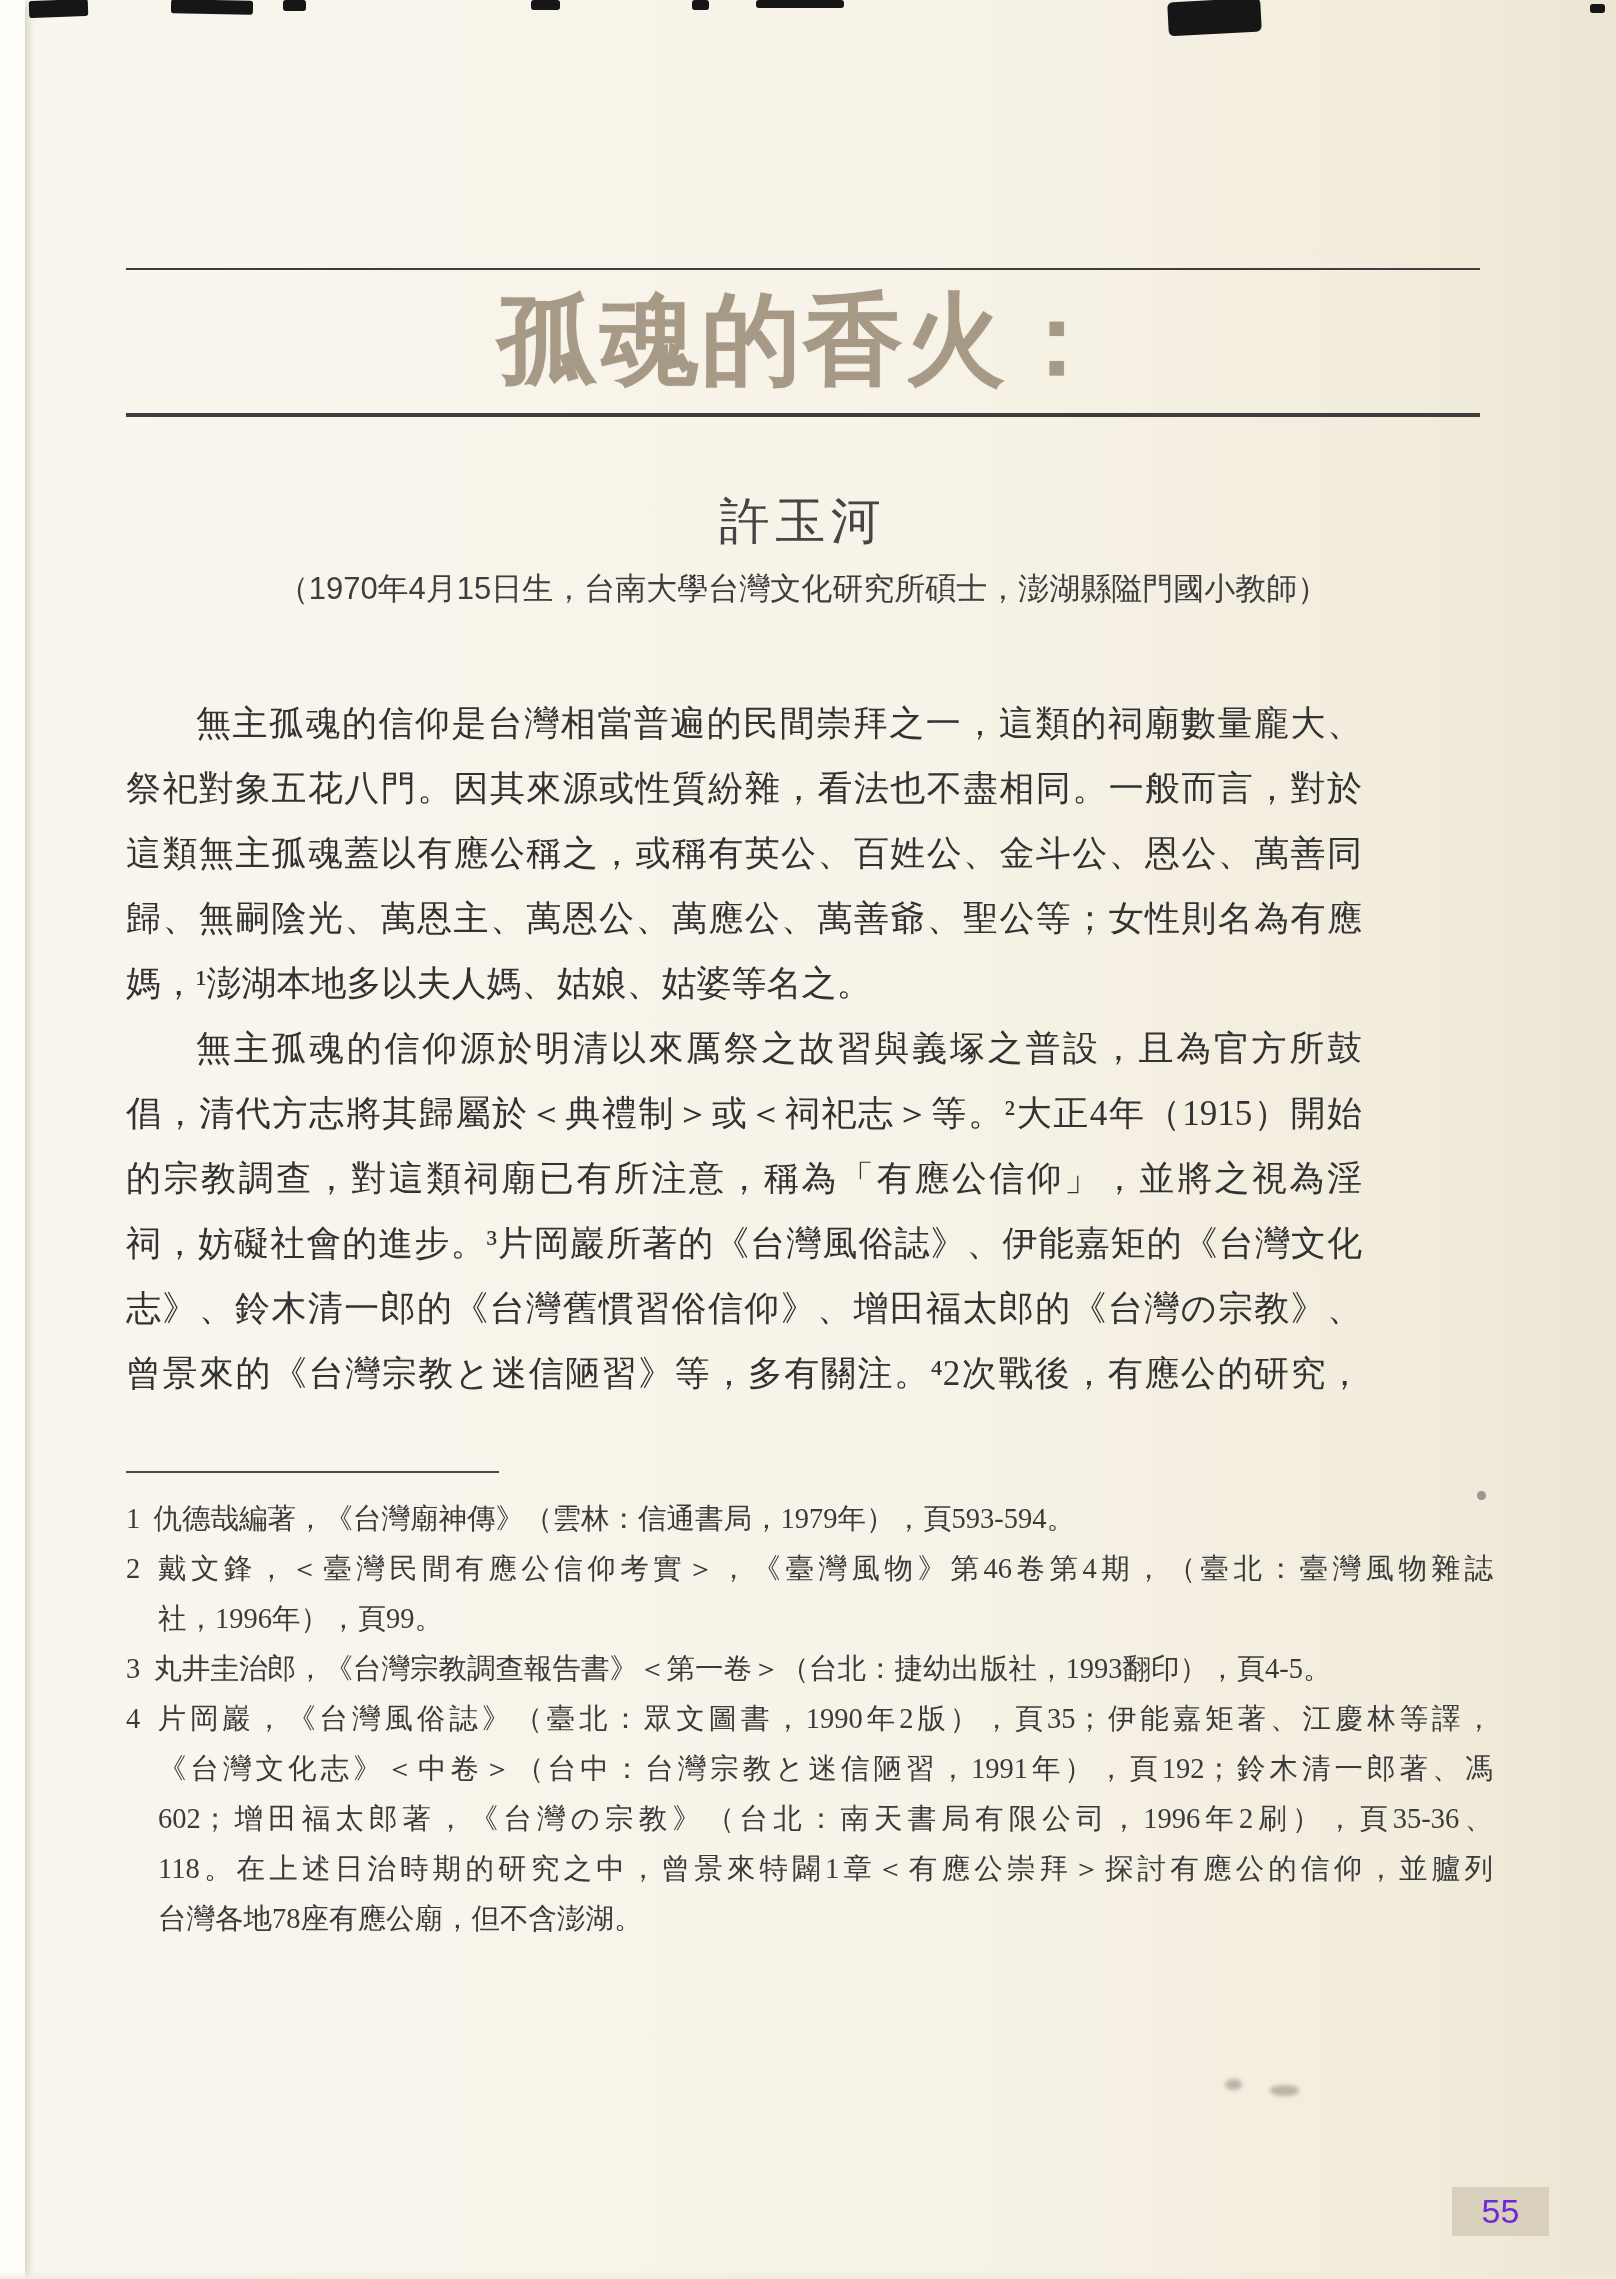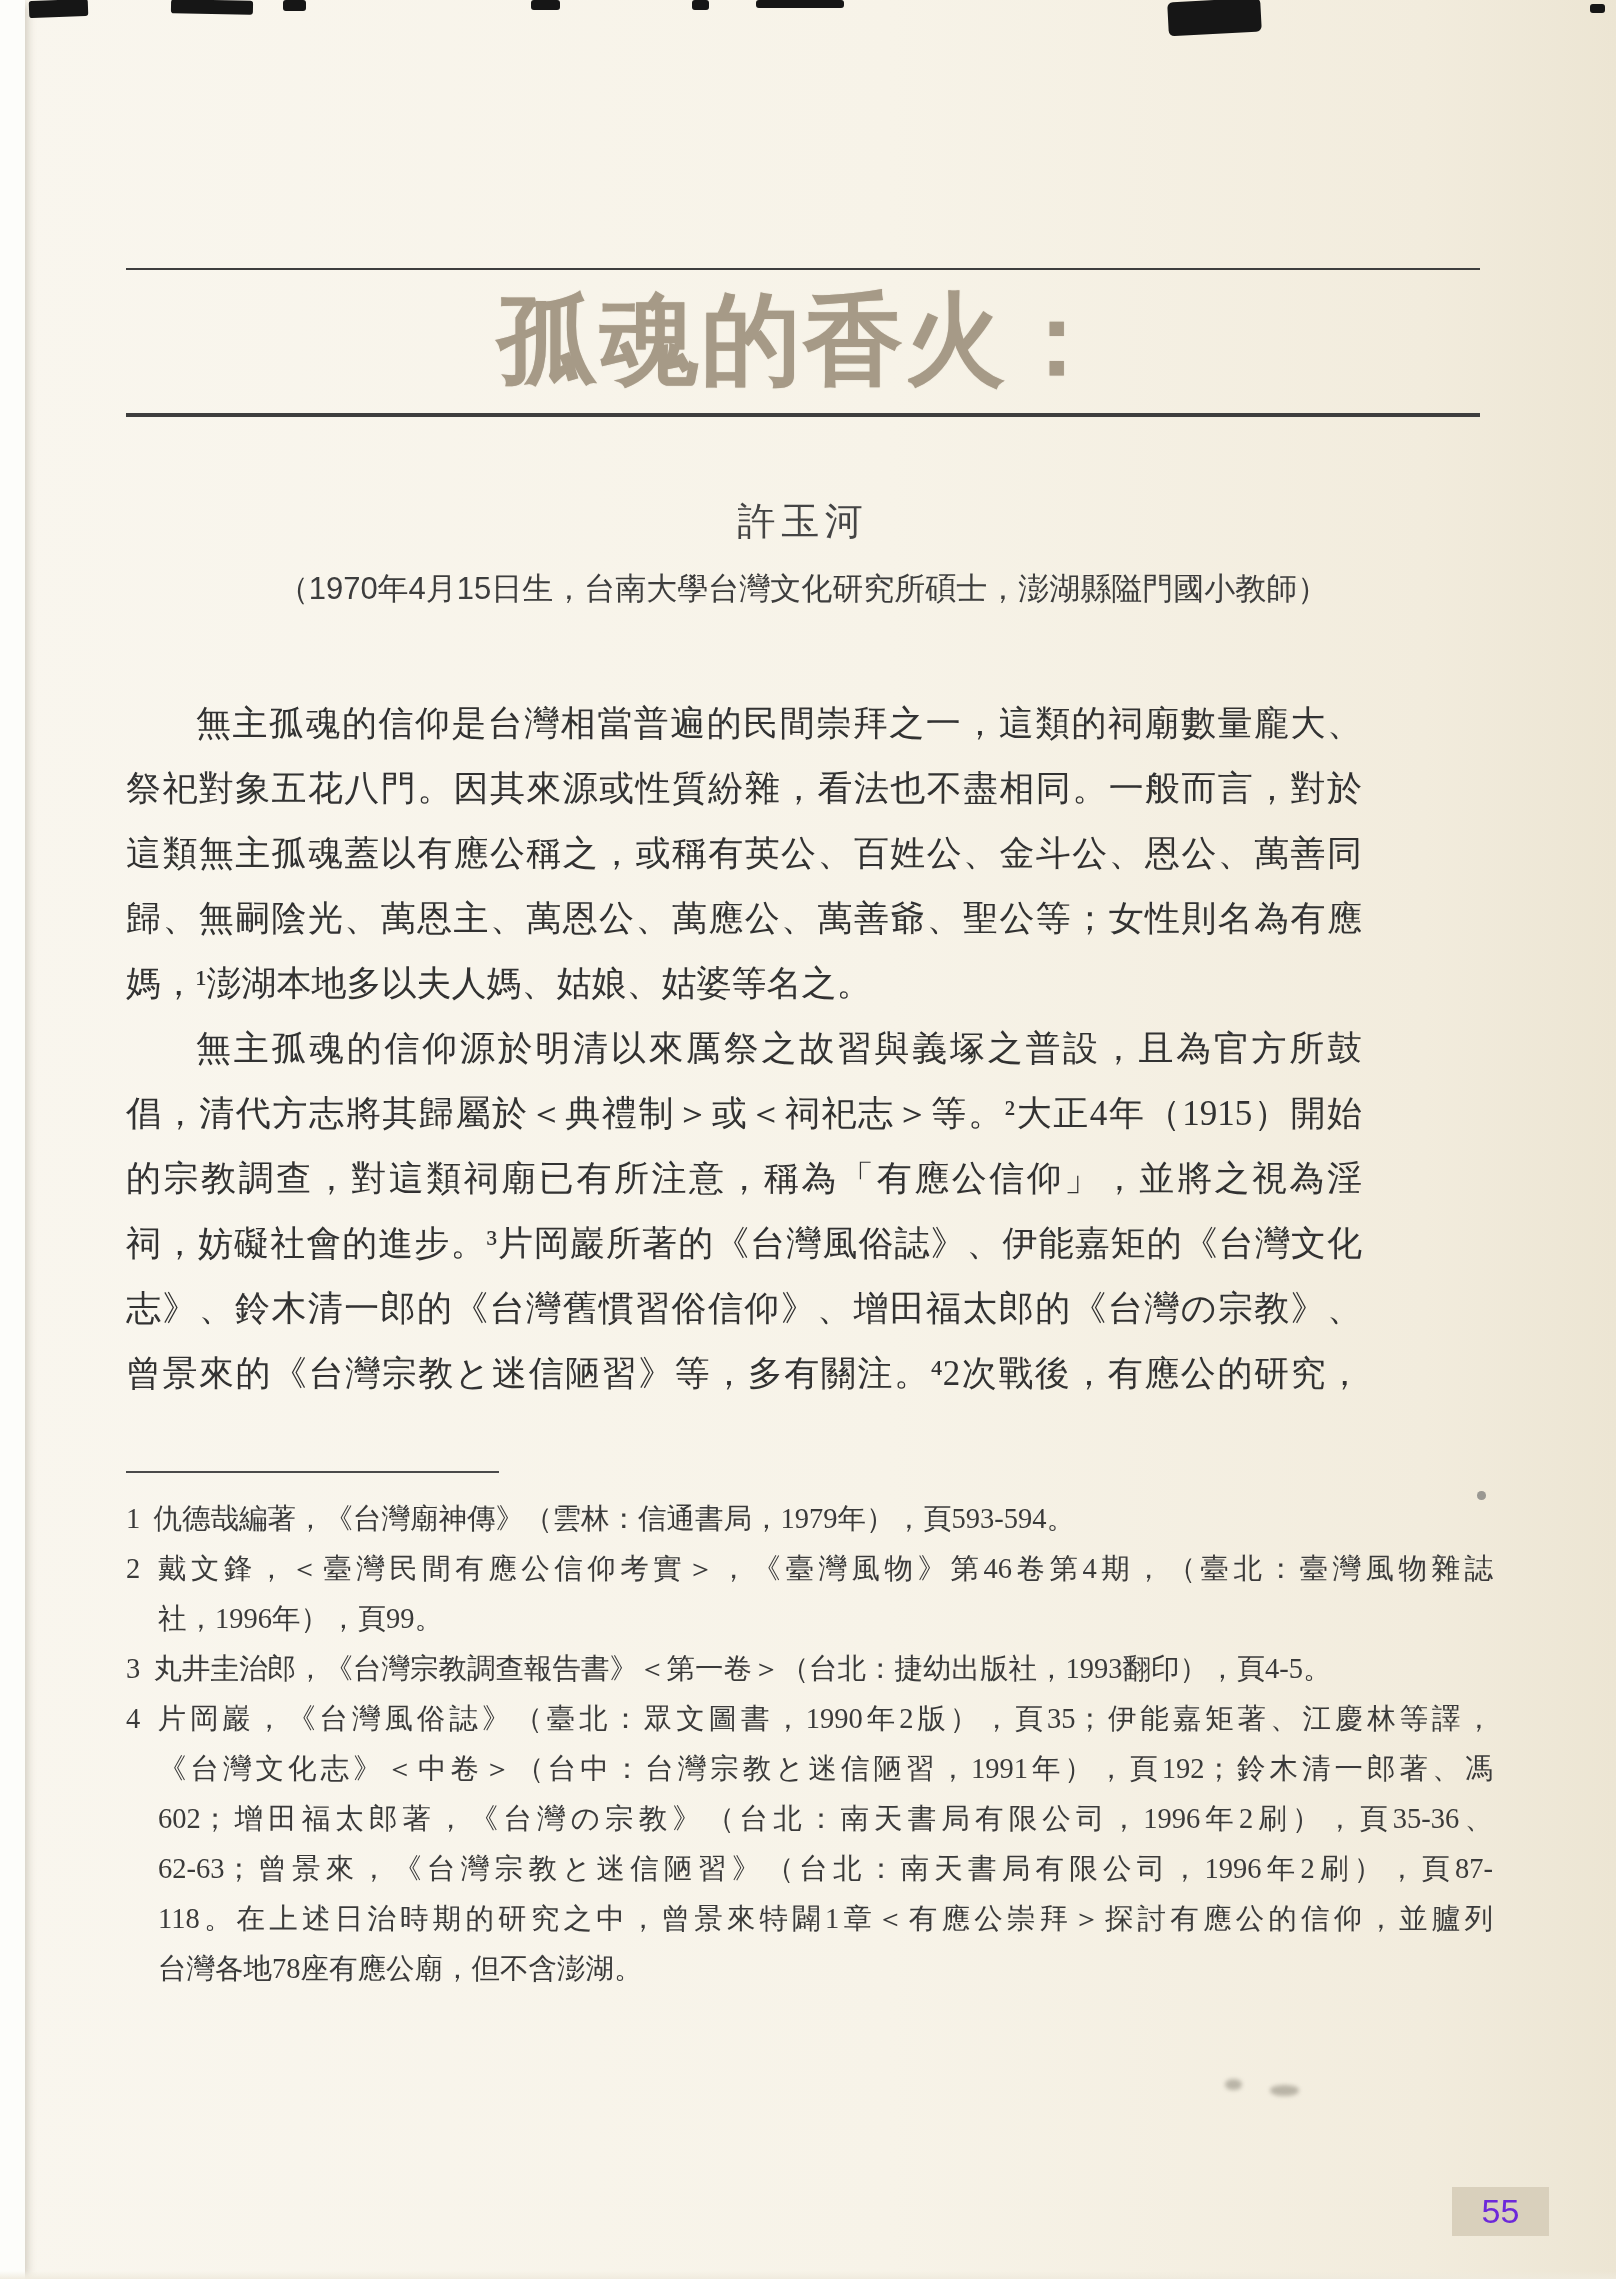--- a/index.html
+++ b/index.html
@@ -27,21 +27,21 @@
   .hrule{border-top:2.9px solid #3e3e3e;width:100%;height:0;}
   .title-line{
     height:143px;display:flex;align-items:center;justify-content:center;
     font-size:100px;font-weight:bold;color:#a69a87;letter-spacing:1.9px;
     text-shadow:0 0 1px rgba(166,154,135,.6);
   }
   .title-line.second{height:139px;}
   
   .author-name{
     margin-top:80px;width:1354px;text-align:center;
-    font-size:38px;letter-spacing:5.7px;color:#454545;line-height:49px;height:49px;
+    font-size:50px;letter-spacing:5.7px;color:#454545;line-height:49px;height:49px;
   }
   .author-bio{
     margin-top:21px;width:1354px;text-align:center;
     font-family:"Liberation Sans","DejaVu Sans",sans-serif;
     font-size:31px;color:#3d3d3d;line-height:44px;height:44px;
   }
   
   .body-text{margin-top:80px;width:1236px;font-size:35px;color:#323232;}
   .bline{height:65px;line-height:65px;white-space:nowrap;}
   .jline{text-align:justify;text-align-last:justify;white-space:normal;}
@@ -131,21 +131,20 @@
           <span class="fn-marker">3</span><span>丸井圭治郎，《台灣宗教調查報告書》＜第一卷＞（台北：捷幼出版社，1993翻印），頁4-5。</span>
         </div>
       </div>
 
       <div>
         <div class="fline fjust">
           <span class="fn-marker">4</span><span>片岡巖，《台灣風俗誌》（臺北：眾文圖書，1990年2版），頁35；伊能嘉矩著、江慶林等譯，</span>
         </div>
         <div class="fline fjust fn-cont">《台灣文化志》＜中卷＞（台中：台灣宗教と迷信陋習，1991年），頁192；鈴木清一郎著、馮</div>
         <div class="fline fjust fn-cont">602；增田福太郎著，《台灣の宗教》（台北：南天書局有限公司，1996年2刷），頁35-36、</div>
-        <div class="fline fjust fn-cont">62-63；曾景來，《台灣宗教と迷信陋習》（台北：南天書局有限公司，1996年2刷），頁87-</div>
         <div class="fline fjust fn-cont">118。在上述日治時期的研究之中，曾景來特闢1章＜有應公崇拜＞探討有應公的信仰，並臚列</div>
         <div class="fline fn-cont">台灣各地78座有應公廟，但不含澎湖。</div>
       </div>
 
     </div>
   </div>
 
   <div class="page-number-box">55</div>
 
 </div>

